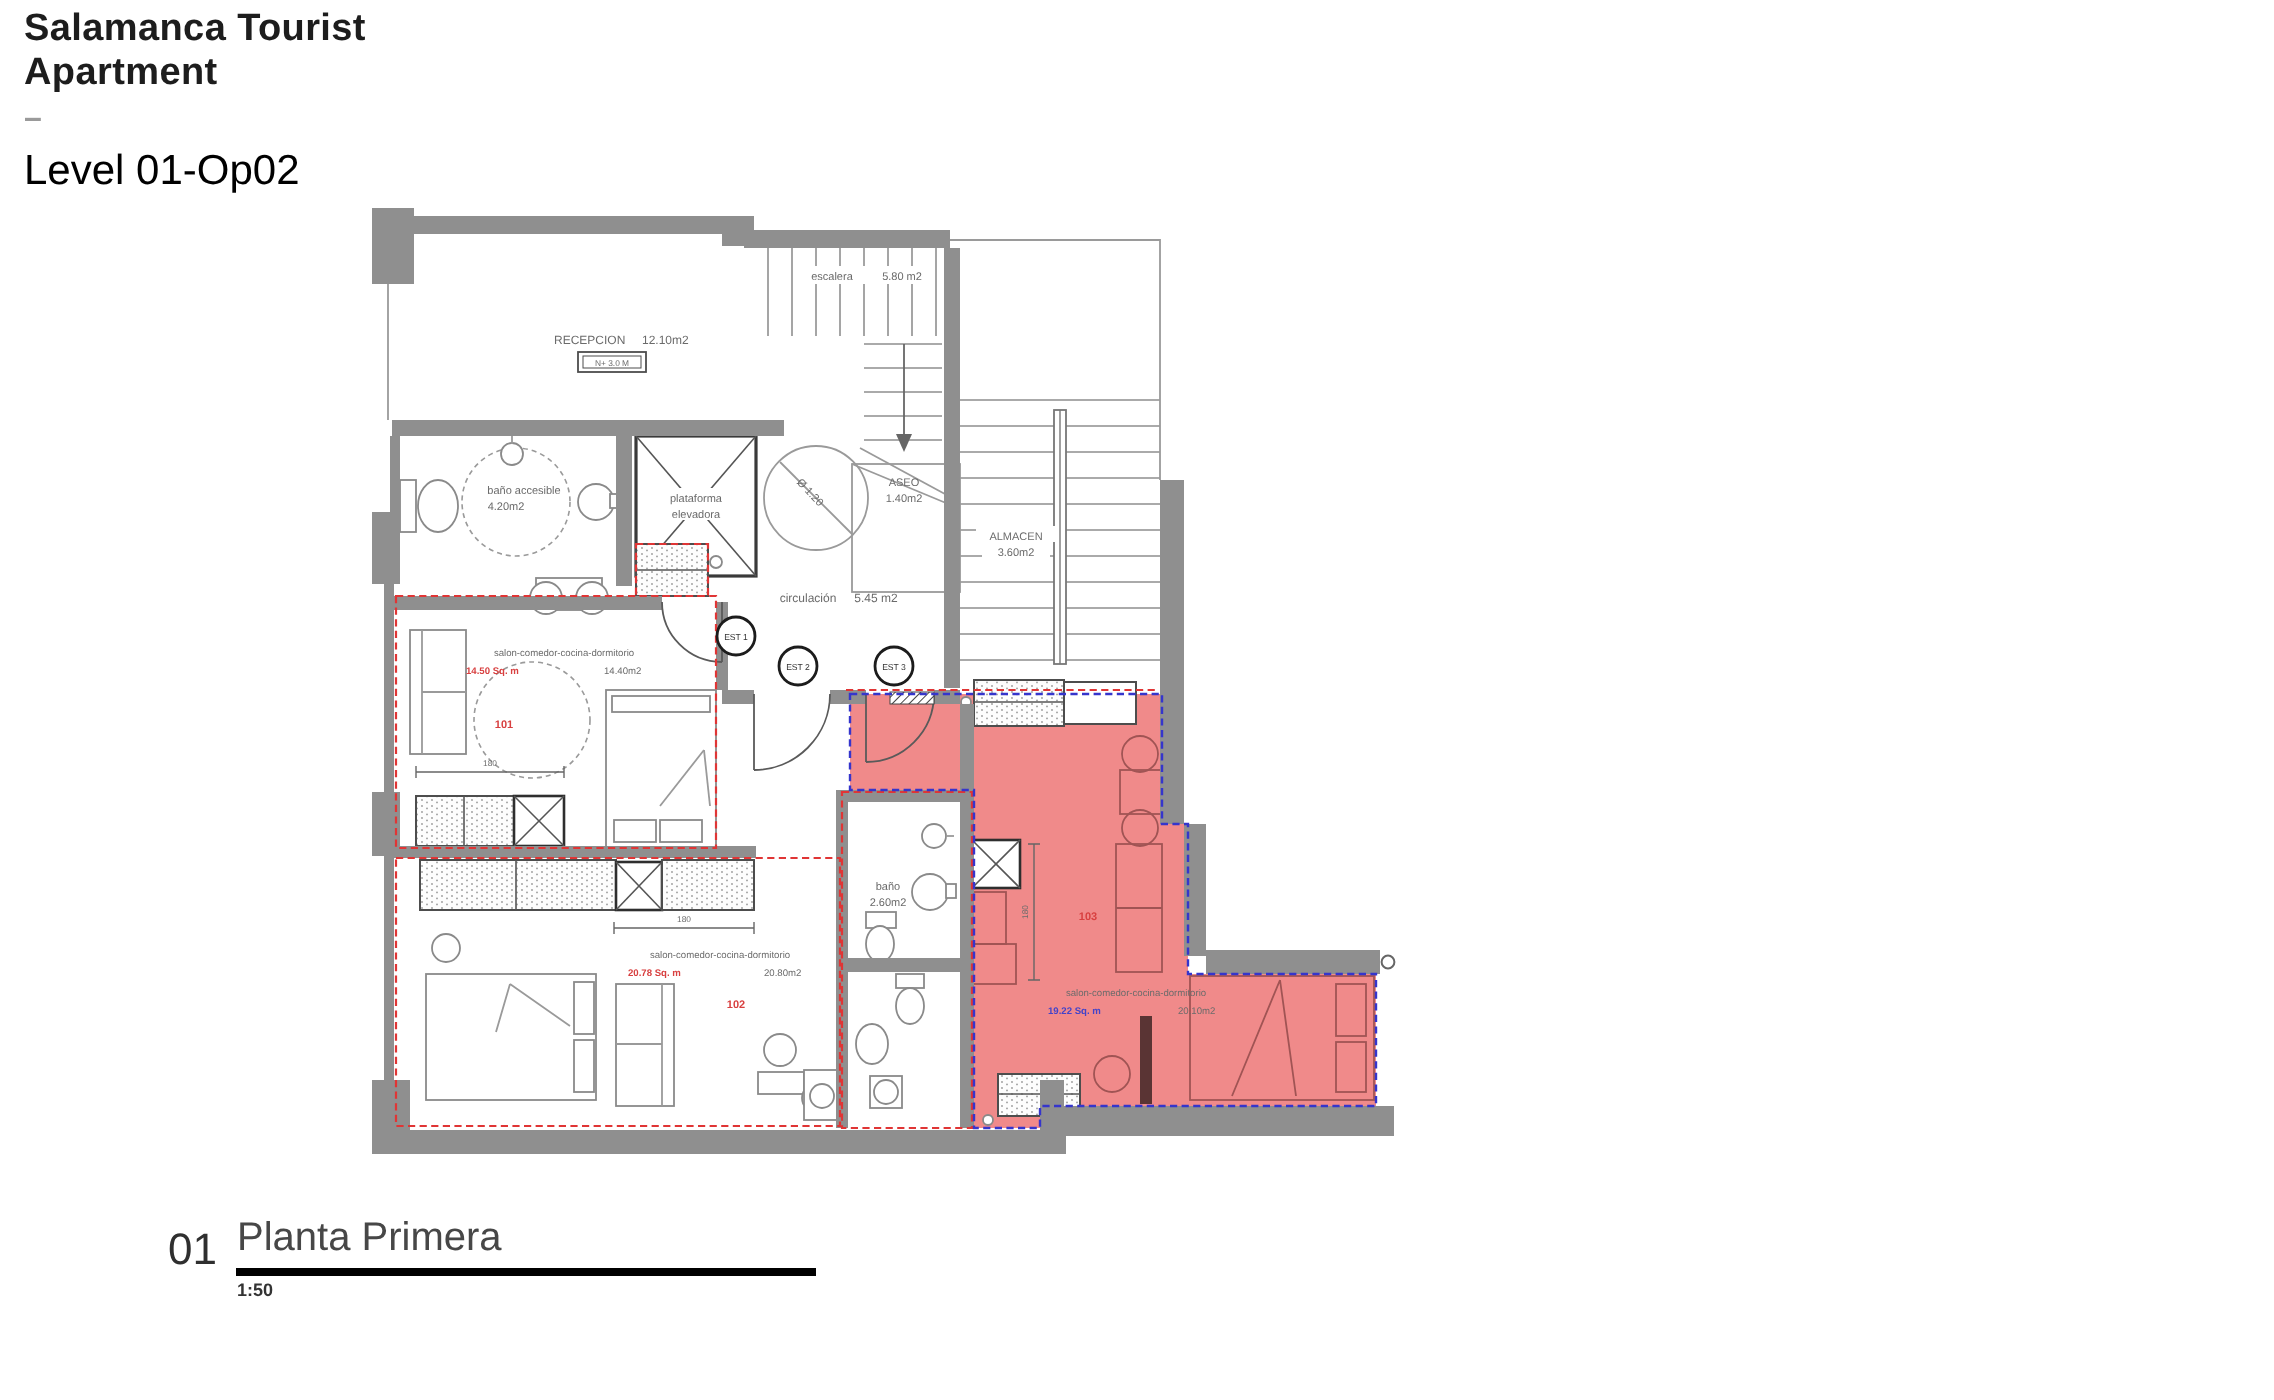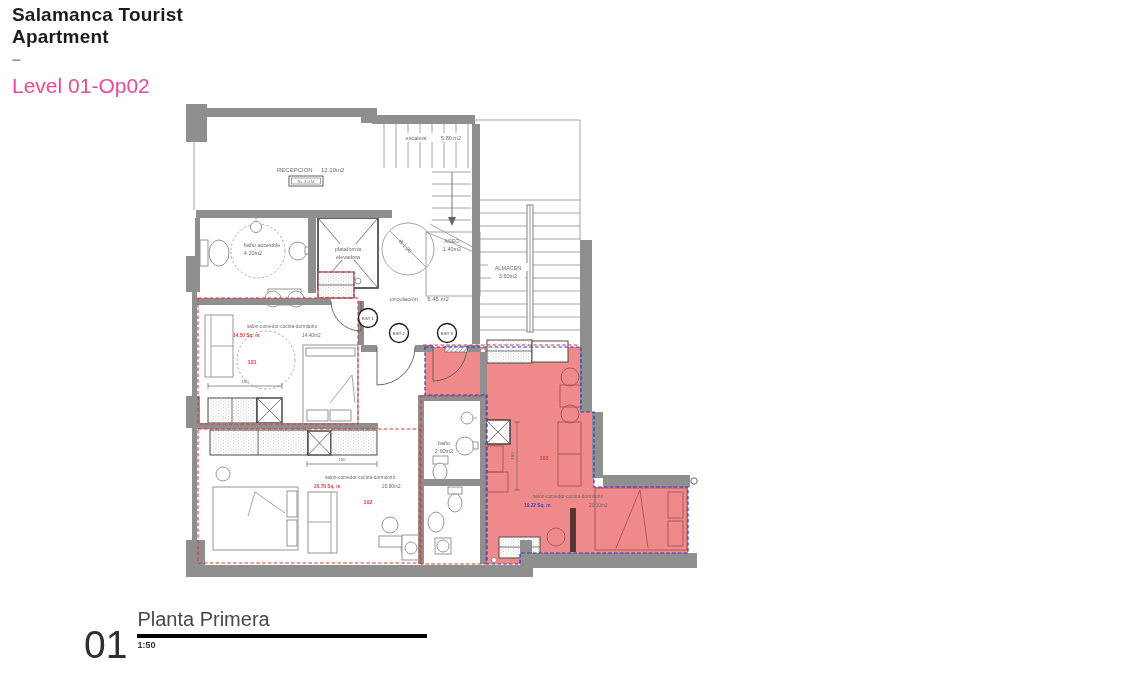--- a/index.html
+++ b/index.html
@@ -1,22 +1,22 @@
 <!DOCTYPE html>
 <html><head>
 <meta charset="utf-8">
 <style>
   html,body{margin:0;padding:0;background:#fff;}
   body{width:1137px;height:700px;position:relative;font-family:"Liberation Sans",sans-serif;overflow:hidden;}
   .hdr{position:absolute;left:12px;top:4px;}
   .hdr .t{font-size:19px;font-weight:700;color:#1d1d1d;line-height:22px;letter-spacing:.2px;}
   .hdr .dash{color:#9a9a9a;font-size:16px;line-height:12px;margin-top:6px;font-weight:700;}
-  .hdr .sub{color:#ec4899;font-size:21px;margin-top:8px;font-weight:400;}
+  .hdr .sub{color:#000000;font-size:21px;margin-top:8px;font-weight:400;}
   .ftr{position:absolute;left:84px;top:608px;display:flex;align-items:flex-start;}
-  .fnum{font-size:39px;color:#2f2f2f;font-weight:500;line-height:34px;margin-top:20px;}
+  .fnum{font-size:22px;color:#2f2f2f;font-weight:500;line-height:34px;}
   .fblock{margin-left:10px;}
   .fname{font-size:20px;color:#474747;padding-bottom:3px;border-bottom:4px solid #000000;width:290px;}
   .fscale{font-size:9px;font-weight:700;color:#333;margin-top:2px;}
   svg{position:absolute;left:0;top:0;}
   svg text{font-family:"Liberation Sans",sans-serif;fill:#6b6b6b;}
   .w{fill:#8f8f8f;}
   .tl{stroke:#9a9a9a;stroke-width:0.9;fill:none;}
   .tread{stroke:#8f8f8f;stroke-width:0.8;fill:none;}
   .furn{stroke:#8a8a8a;stroke-width:0.9;fill:#fff;}
   .furnp{stroke:#a05454;stroke-width:0.9;fill:none;}

